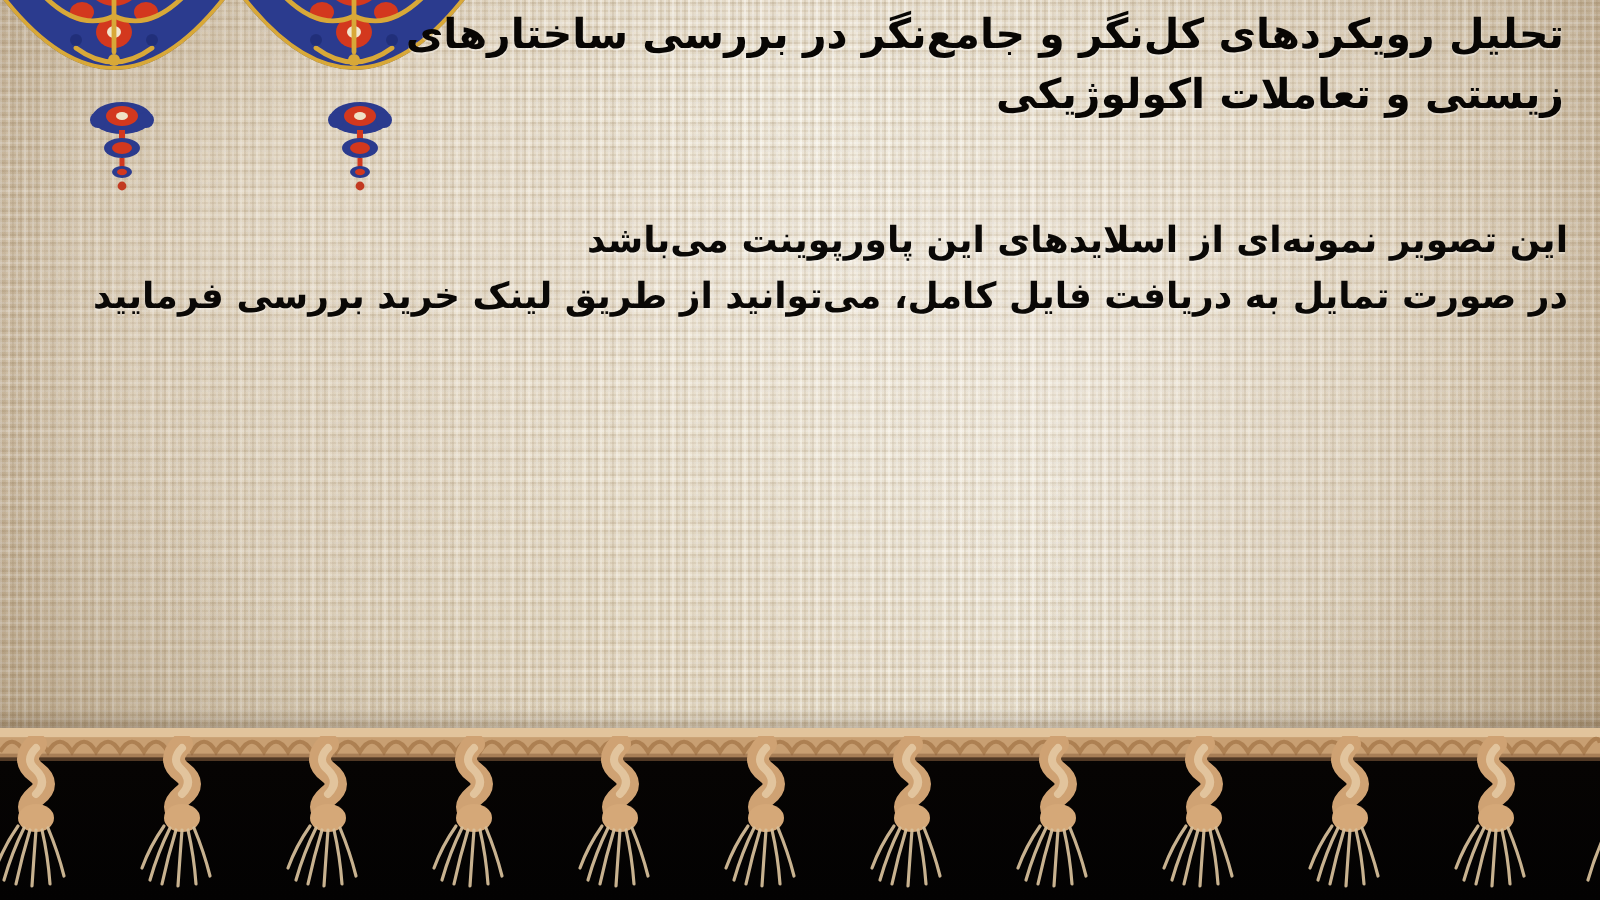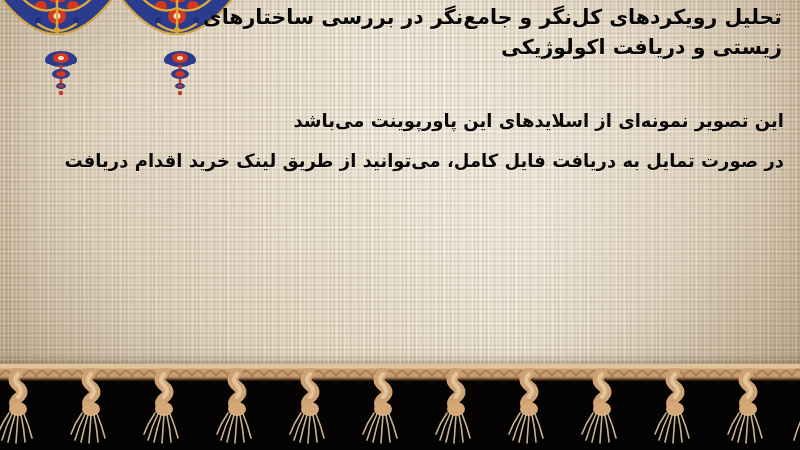--- a/index.html
+++ b/index.html
@@ -91,21 +91,21 @@
   }
   .title .l2{display:block;}
   .body-block{
     position:absolute;right:16px;top:112px;width:770px;
   }
   .body-line{
     display:block;font-size:18px;font-weight:bold;color:#0a0806;
     line-height:1.0;margin-bottom:20px;white-space:nowrap;
     text-shadow:0 1px 0 rgba(255,255,255,.30);
   }
-  .body-line.l1{margin-bottom:22px;text-align:right;}
+  .body-line.l1{margin-bottom:10px;text-align:right;}
 
   
   .ornaments{position:absolute;left:0;top:0;width:250px;height:110px;}
   .orn{position:absolute;top:-46px;}
   .orn.a{left:-2px;}
   .orn.b{left:118px;}
   .pendant{position:absolute;}
   .pendant.a{left:44px;top:50px;}
   .pendant.b{left:163px;top:50px;}
 
@@ -283,26 +283,26 @@
       <path d="M17,29 L17,34" stroke="#d3381e" stroke-width="2.5"></path>
       <ellipse cx="17" cy="36" rx="5" ry="3" fill="#2b3b8e"></ellipse>
       <ellipse cx="17" cy="36" rx="2.5" ry="1.6" fill="#d3381e"></ellipse>
       <circle cx="17" cy="43" r="2.2" fill="#c23a22"></circle>
     </svg>
   </div>
 
   <div class="text-layer">
     <div class="title">
       <span class="l1">تحلیل رویکردهای کل‌نگر و جامع‌نگر در بررسی ساختارهای</span>
-      <span class="l2">زیستی و دریافت اکولوژیکی</span>
+      <span class="l2">زیستی و تعاملات اکولوژیکی</span>
     </div>
 
     <div class="body-block">
       <span class="body-line l1">این تصویر نمونه‌ای از اسلایدهای این پاورپوینت می‌باشد</span>
-      <span class="body-line l3">در صورت تمایل به دریافت فایل کامل، می‌توانید از طریق لینک خرید اقدام دریافت</span>
+      <span class="body-line l3">در صورت تمایل به دریافت فایل کامل، می‌توانید از طریق لینک خرید بررسی فرمایید</span>
     </div>
   </div>
 
   <div class="fringe-band">
     <div class="band-shadow"></div>
 
     <svg class="cord" width="800" height="24" viewBox="0 0 800 24" preserveAspectRatio="none">
       <rect x="0" y="0" width="800" height="16" fill="#c89f72"></rect>
       <rect x="0" y="0" width="800" height="5" fill="#e2c49c"></rect>
       <g stroke="#a87a4c" stroke-width="2.2" fill="none" opacity=".85">

